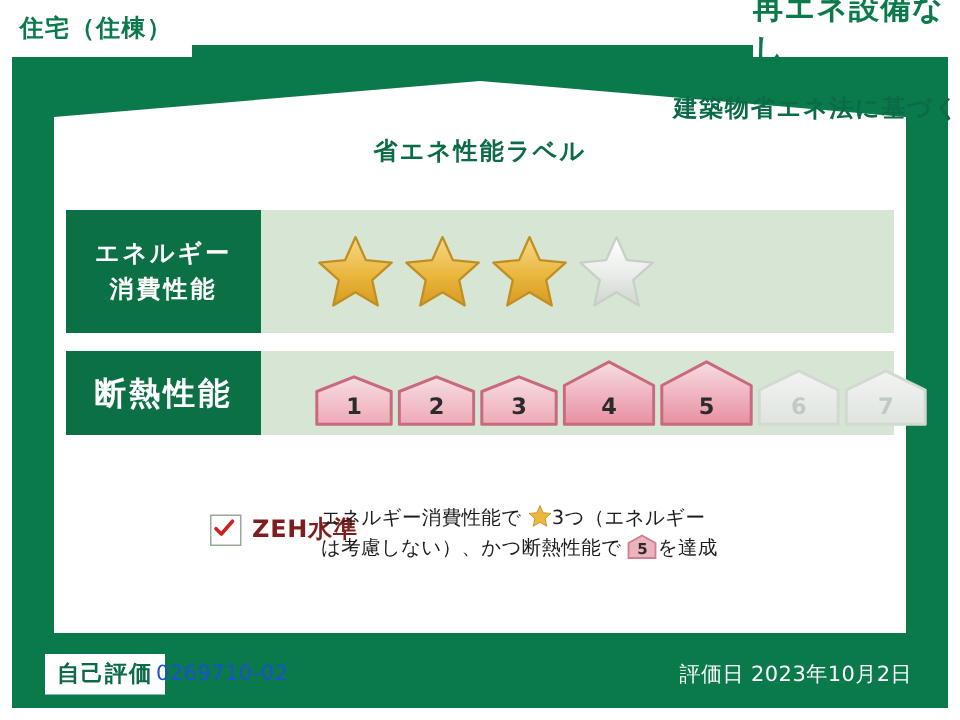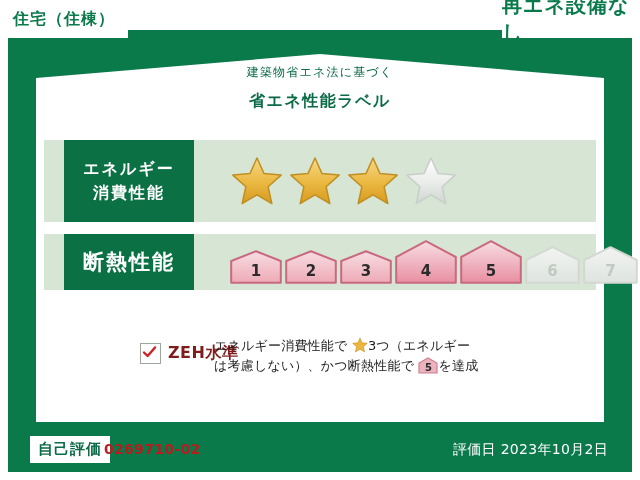--- a/index.html
+++ b/index.html
@@ -41,21 +41,21 @@
   }
   .tab-left{ left:0px;  top:0px;  width:128px; height:38px; font-size:16px; }
   .tab-right{ right:0px; top:0px; width:138px; height:38px; font-size:20px; }
 
   
   .heading{
     position:absolute;left:0;top:62px;width:640px;
     text-align:center;z-index:5;color:#0b6b46;
   }
   .heading .sub{
-    font-size:12px;font-weight:normal;letter-spacing:1.2px;line-height:20px;
+    font-size:16px;font-weight:bold;letter-spacing:1.2px;line-height:20px;text-align:right;
   }
   .heading .main{
     font-size:16px;font-weight:bold;letter-spacing:1.5px;line-height:34px;
     margin-top:2px;
   }
 
   
   .rows{
     position:absolute;left:44px;top:140px;width:552px;z-index:5;
   }
@@ -68,21 +68,20 @@
   .row-head{
     width:130px;flex:0 0 130px;
     background:#0b7145;
     color:#ffffff;
     font-weight:bold;
     font-size:16px;
     line-height:24px;
     letter-spacing:2px;
     display:flex;flex-direction:column;align-items:center;justify-content:center;
     text-align:center;
-    margin-left:20px;
   }
   .row-body{
     flex:1 1 auto;display:flex;align-items:center;
     padding-left:36px;
   }
   .row-insul{height:56px;}
   .row-insul .row-head{font-size:21px;}
 
   
   .stars{display:flex;align-items:center;gap:4px;}
@@ -133,21 +132,21 @@
     position:absolute;left:8px;bottom:8px;width:624px;height:44px;
     z-index:7;display:flex;align-items:center;
   }
   .self-eval{
     position:absolute;left:22px;top:8px;
     background:#ffffff;color:#0b6b46;font-weight:bold;font-size:15px;
     padding:4px 8px;letter-spacing:1px;
   }
   .eval-id{
     position:absolute;left:96px;top:13px;
-    color:#b91c1c;font-size:14px;letter-spacing:0.3px;font-weight:bold;
+    color:#1d4ed8;font-size:14px;letter-spacing:0.3px;
   }
   .eval-date{
     position:absolute;right:24px;top:13px;
     color:#ffffff;font-size:14px;letter-spacing:0.3px;
   }
 </style>
 </head>
 <body>
 
 <div id="label-root">

